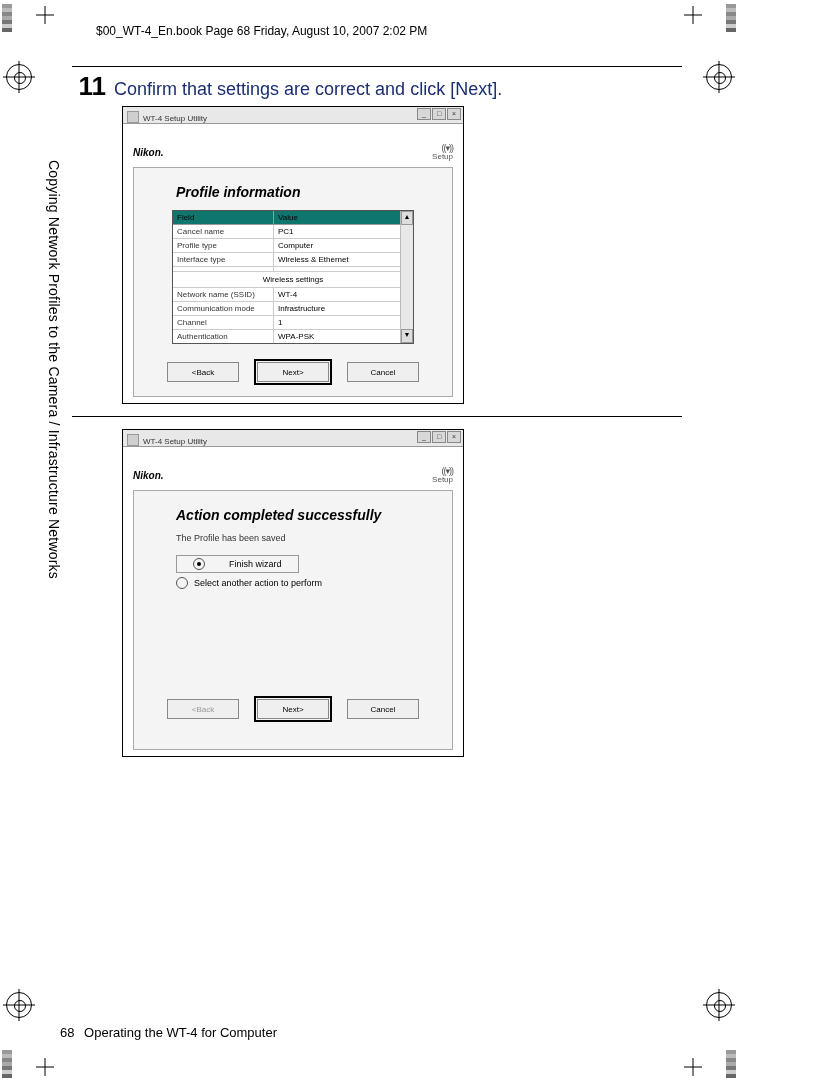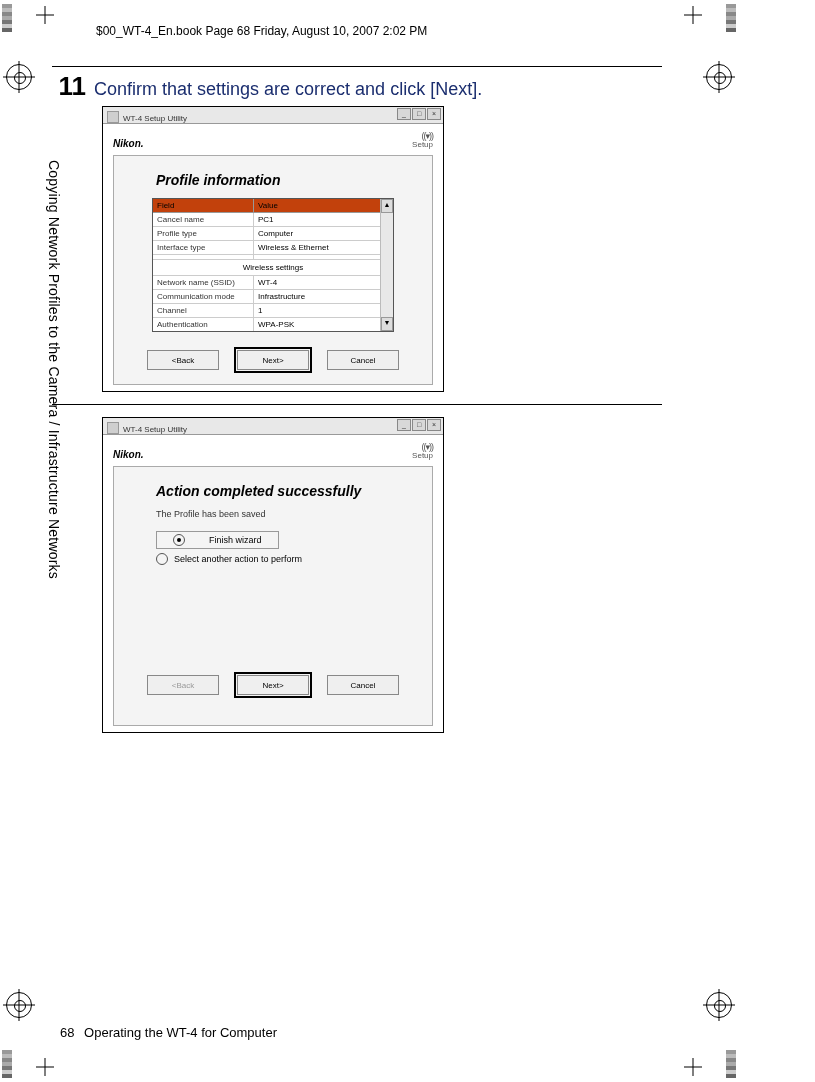--- a/index.html
+++ b/index.html
@@ -21,39 +21,39 @@
 .reg-tr{right:6px;top:64px}
 .reg-bl{left:6px;bottom:64px}
 .reg-br{right:6px;bottom:64px}
 .color-bar{position:absolute;width:10px;height:28px;background:repeating-linear-gradient(#999 0 4px,#bbb 4px 8px,#888 8px 12px,#aaa 12px 16px,#777 16px 20px,#ccc 20px 24px,#666 24px 28px)}
 .cb-tl{left:2px;top:4px}
 .cb-tr{right:2px;top:4px}
 .cb-bl{left:2px;bottom:4px}
 .cb-br{right:2px;bottom:4px}
 .page-frame{position:absolute;left:56px;top:24px;right:56px;bottom:24px}
 .header-line{position:absolute;left:40px;top:0;font-size:12px}
-.content{position:absolute;left:52px;top:66px;width:610px}
+.content{position:absolute;left:72px;top:66px;width:610px}
 .side-text{position:absolute;left:46px;top:160px;writing-mode:vertical-rl;font-size:14px;letter-spacing:.2px}
 .step{border-top:1px solid #000;padding-top:6px;margin-bottom:6px}
 .step-row{display:flex;align-items:flex-start;gap:8px}
 .step-num{font-size:26px;font-weight:700;line-height:1;width:34px;text-align:right}
 .step-text{font-size:18px;color:#1b2e6f;margin-top:6px}
 .shot{margin:6px 0 12px 50px;width:340px;border:1px solid #000}
 .titlebar{height:16px;background:#e8e8e8;border-bottom:1px solid #999;display:flex;align-items:flex-end;padding:0 4px;font-size:8px;color:#333;position:relative}
 .titlebar .tb-icon{width:10px;height:10px;background:#cfcfcf;border:1px solid #999;margin-right:4px}
 .titlebar .tb-btns{position:absolute;right:2px;top:1px;display:flex;gap:1px}
 .titlebar .tb-btns div{width:12px;height:10px;background:#d8d8d8;border:1px solid #888;font-size:7px;line-height:10px;text-align:center}
-.brandrow{display:flex;justify-content:space-between;align-items:flex-end;padding:8px 10px 2px 10px}
+.brandrow{display:flex;justify-content:space-between;align-items:center;padding:20px 10px 2px 10px}
 .brand{font-size:10px;font-weight:700;font-style:italic}
 .setup-logo{font-size:8px;color:#555;text-align:right;line-height:1}
 .setup-logo::before{content:"((▾))";display:block;font-size:9px;letter-spacing:-1px}
 .panel{margin:4px 10px 6px 10px;border:1px solid #aaa;background:#f4f4f4;min-height:230px;padding:10px 16px 8px 16px;box-sizing:border-box;position:relative}
 .panel-title{font-size:14px;font-weight:700;font-style:italic;margin:6px 0 10px 26px}
 .info-box{position:relative;margin:8px auto 0 auto;width:240px;border:1px solid #555;background:#fff}
-.info-head{display:flex;border-bottom:1px solid #999;background:#c2410c;font-size:8px}
+.info-head{display:flex;border-bottom:1px solid #999;background:#0f766e;font-size:8px}
 .info-head div{padding:2px 4px}
 .info-head div:first-child{width:92px;border-right:1px solid #999}
 .info-row{display:flex;border-bottom:1px solid #ccc;font-size:8px}
 .info-row div{padding:2px 4px}
 .info-row div:first-child{width:92px;border-right:1px solid #ccc;color:#333}
 .info-subhead{font-size:8px;text-align:center;padding:3px 0;border-bottom:1px solid #ccc}
 .scroll-col{position:absolute;right:0;top:0;bottom:0;width:12px;background:#e8e8e8;border-left:1px solid #bbb}
 .scroll-col .arrow{height:12px;background:#ddd;border:1px solid #999;font-size:7px;line-height:10px;text-align:center}
 .scroll-col .arrow.bot{position:absolute;bottom:0;left:0;right:0}
 .btn-row{margin:18px 0 4px 0;display:flex;justify-content:center;gap:18px}

